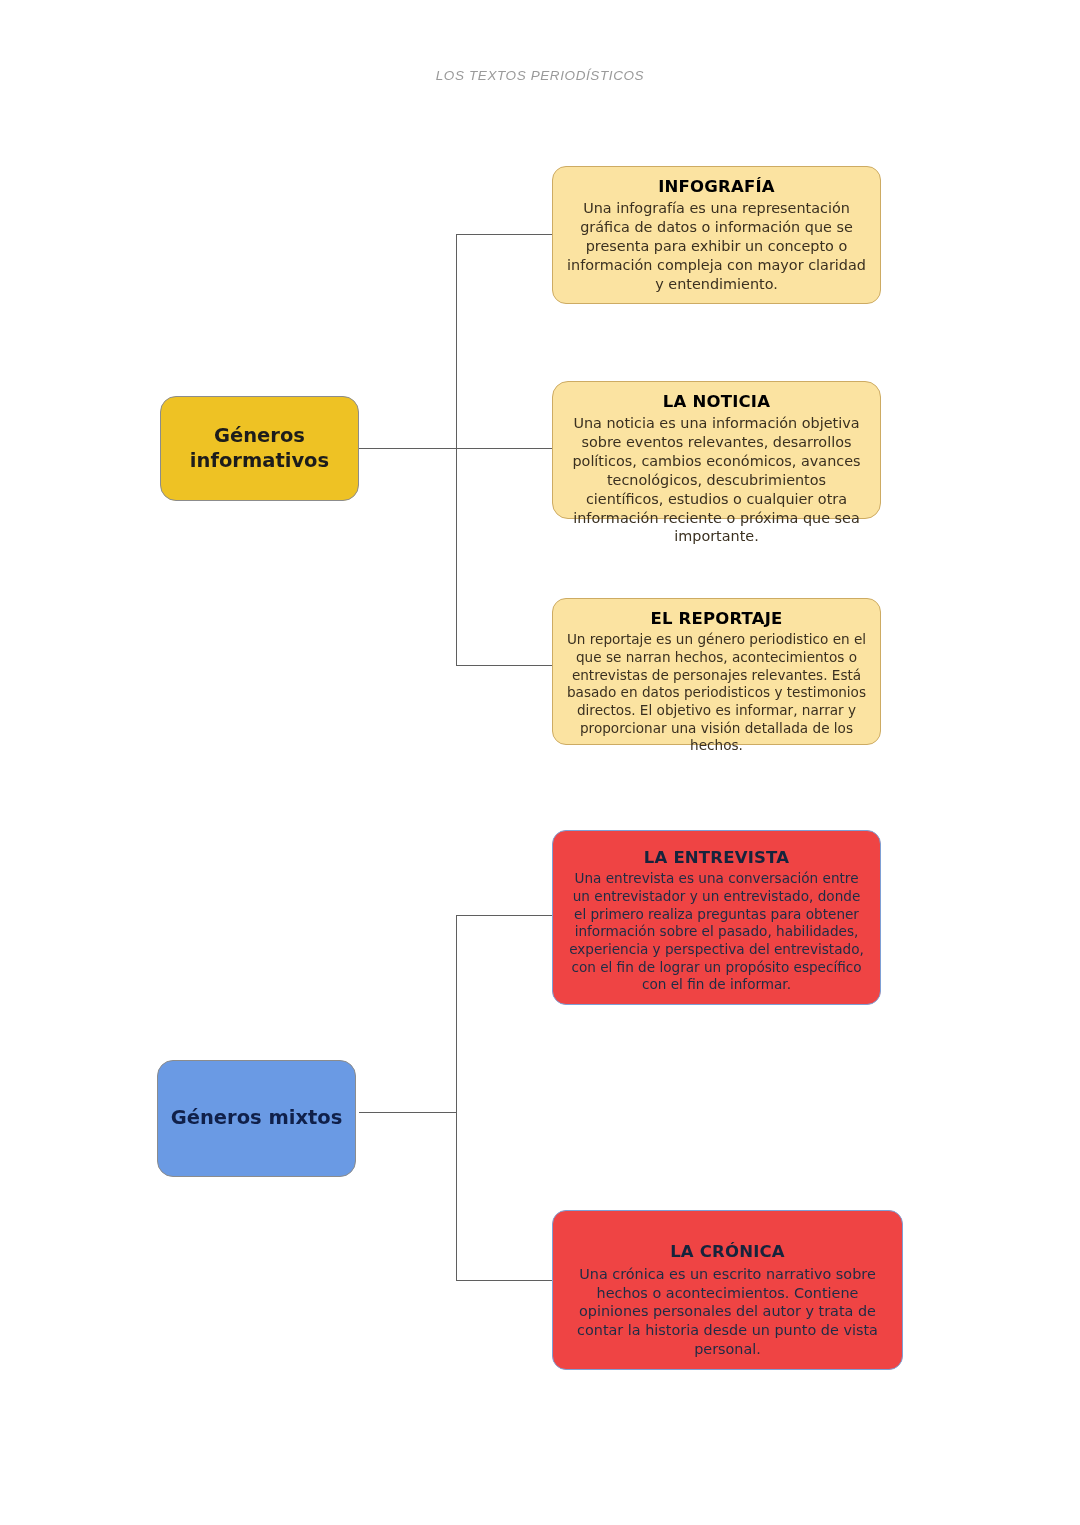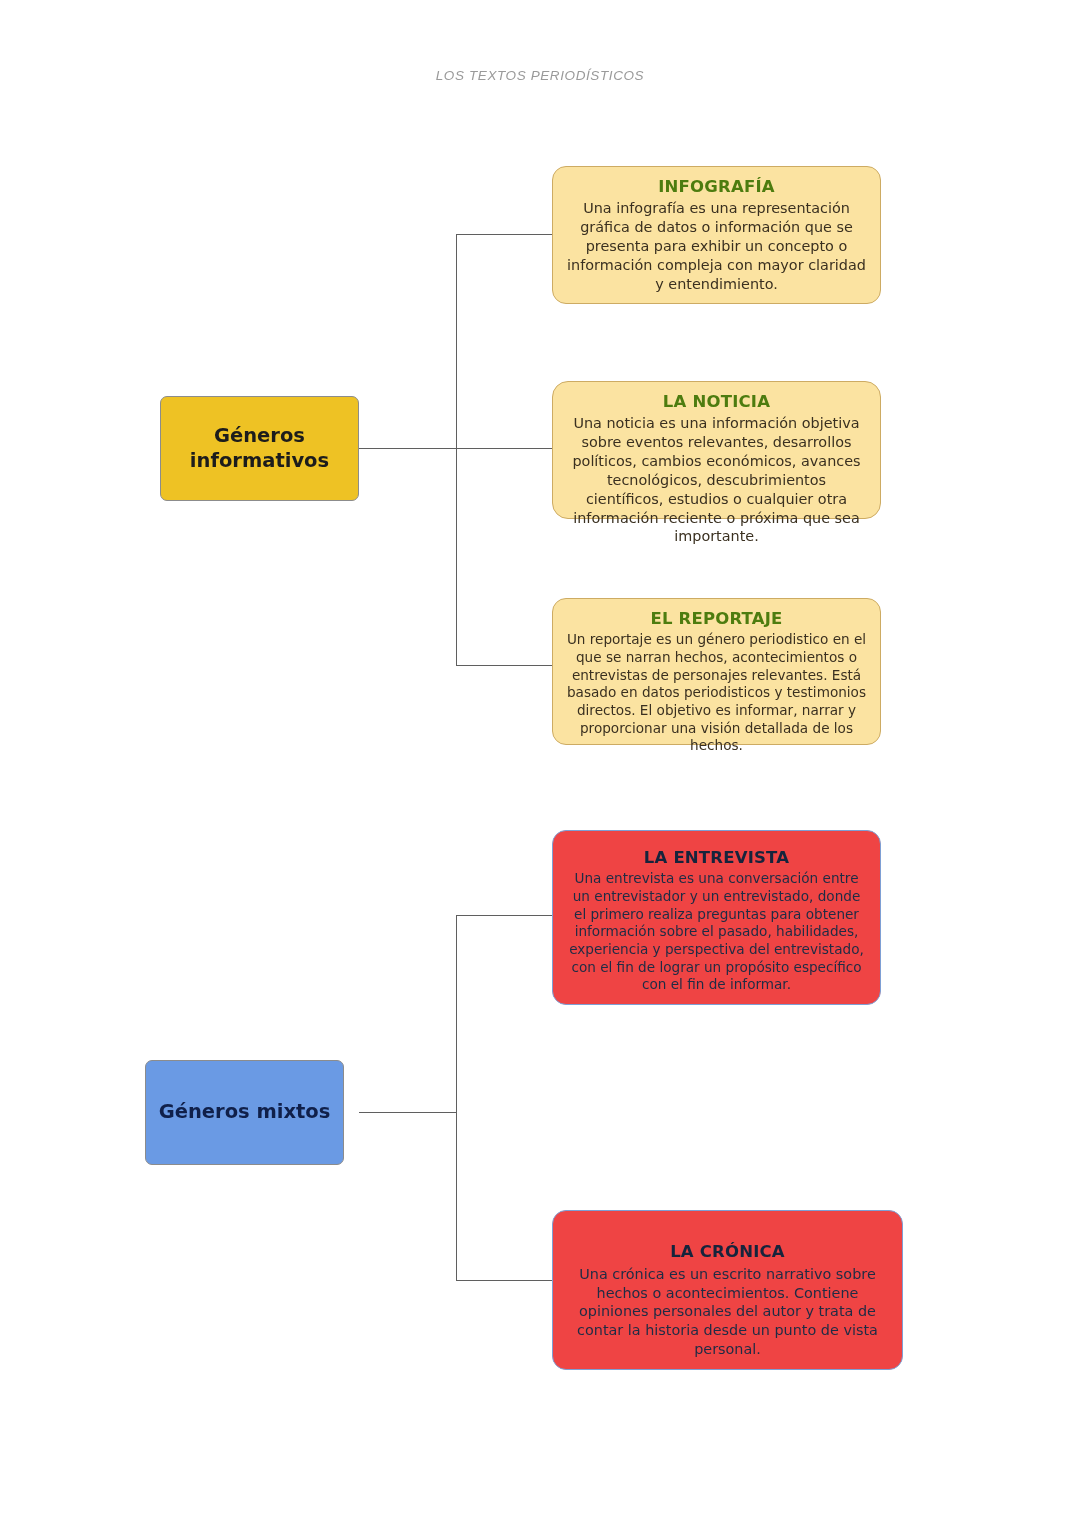--- a/index.html
+++ b/index.html
@@ -38,21 +38,21 @@
     position: absolute;
     background: #5f5f5f;
   }
   .conn.h { height: 1px; }
   .conn.v { width: 1px; }
 
   
   .root-node {
     position: absolute;
     border: 1px solid #8c8c8c;
-    border-radius: 7px;
+    border-radius: 16px;
     box-sizing: border-box;
     display: flex;
     align-items: center;
     justify-content: center;
     text-align: center;
     font-weight: bold;
     color: #1c1c1c;
     font-size: 19.5px;
     line-height: 1.28;
     padding: 4px 10px;
@@ -73,21 +73,21 @@
     align-items: center;
     justify-content: flex-start;
     text-align: center;
   }
   .card.yellow { background: #FBE3A1; border-color: #cdab63; }
   .card.blue   { background: #ef4444; border-color: #7e9fd4; justify-content: flex-end; }
 
   .card-title {
     font-weight: bold;
     font-size: 16.5px;
-    color: #4d7c0f;
+    color: #000000;
     letter-spacing: 0.2px;
     margin-bottom: 1px;
     line-height: 1.35;
   }
   .card.blue .card-title { color: #16243c; }
 
   .card-body {
     font-size: 14.4px;
     line-height: 1.31;
     color: #3a3020;
@@ -127,21 +127,21 @@
   <div class="card yellow dense" style="left:552px; top:598px; width:329px; height:147px;">
     <div class="card-title">EL REPORTAJE</div>
     <div class="card-body">Un reportaje es un género periodistico en el que se narran hechos, acontecimientos o entrevistas de personajes relevantes. Está basado en datos periodisticos y testimonios directos. El objetivo es informar, narrar y proporcionar una visión detallada de los hechos.</div>
   </div>
 
   <div class="conn h" style="left:359px; top:1112px; width:98px;"></div>
   <div class="conn v" style="left:456px; top:915px; height:366px;"></div>
   <div class="conn h" style="left:456px; top:915px; width:97px;"></div>
   <div class="conn h" style="left:456px; top:1280px; width:97px;"></div>
 
-  <div class="root-node blue" style="left:145px; top:1060px; width:199px; height:105px;text-align:center;">Géneros mixtos</div>
+  <div class="root-node blue" style="left:157px; top:1060px; width:199px; height:117px;text-align:center;">Géneros mixtos</div>
 
   <div class="card blue dense" style="left:552px; top:830px; width:329px; height:175px;">
     <div class="card-title">LA ENTREVISTA</div>
     <div class="card-body">Una entrevista es una conversación entre un entrevistador y un entrevistado, donde el primero realiza preguntas para obtener información sobre el pasado, habilidades, experiencia y perspectiva del entrevistado, con el fin de lograr un propósito específico con el fin de informar.</div>
   </div>
 
   <div class="card blue" style="left:552px; top:1210px; width:351px; height:160px;">
     <div class="card-title">LA CRÓNICA</div>
     <div class="card-body">Una crónica es un escrito narrativo sobre hechos o acontecimientos. Contiene opiniones personales del autor y trata de contar la historia desde un punto de vista personal.</div>
   </div>

